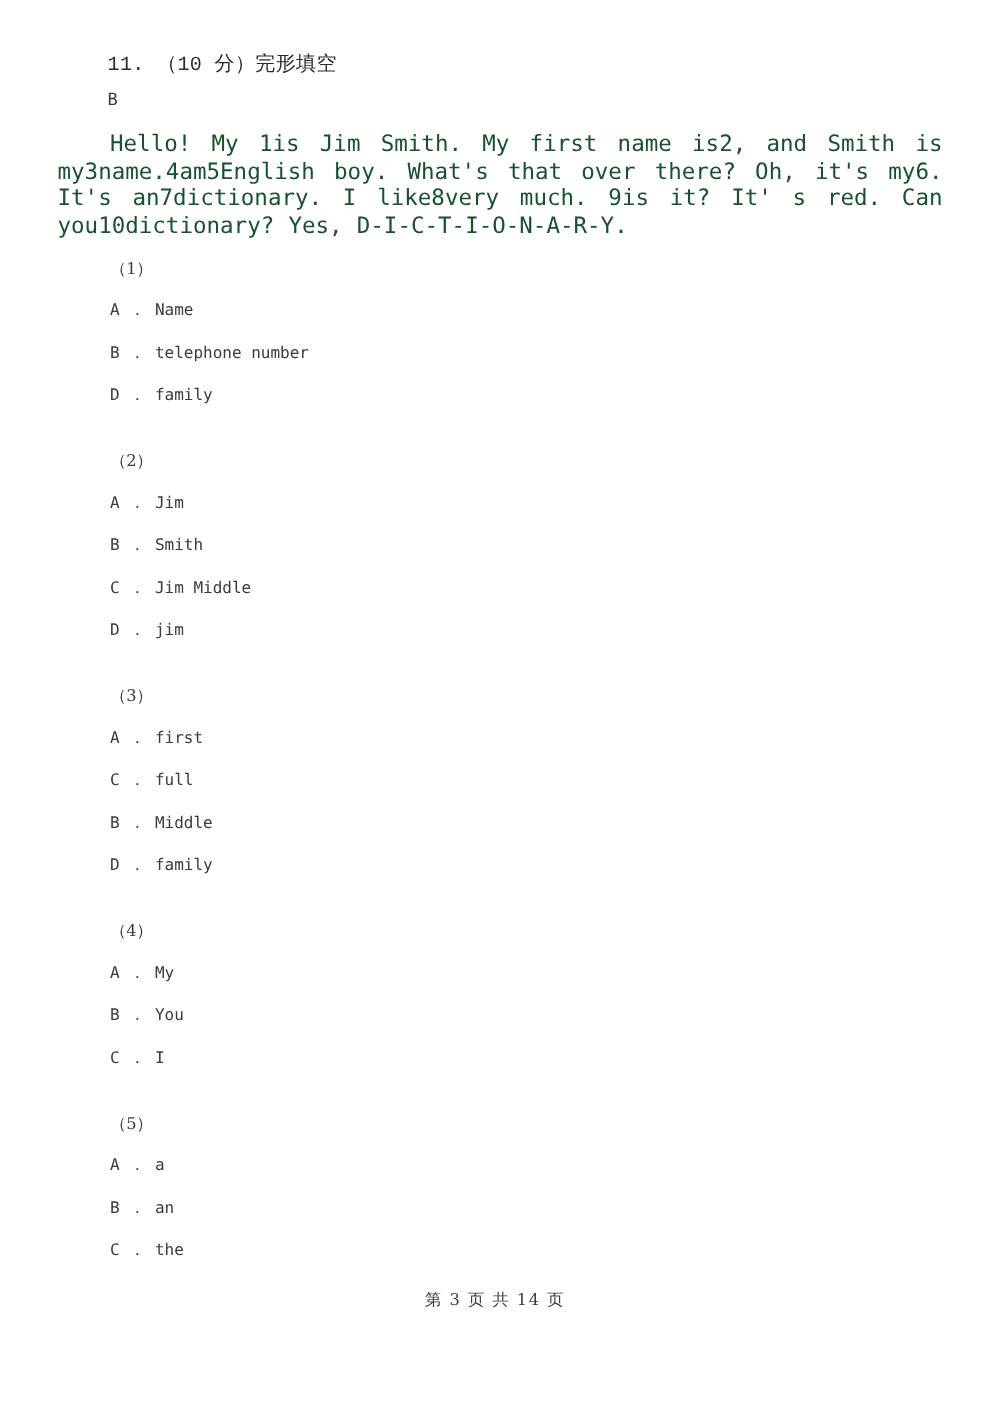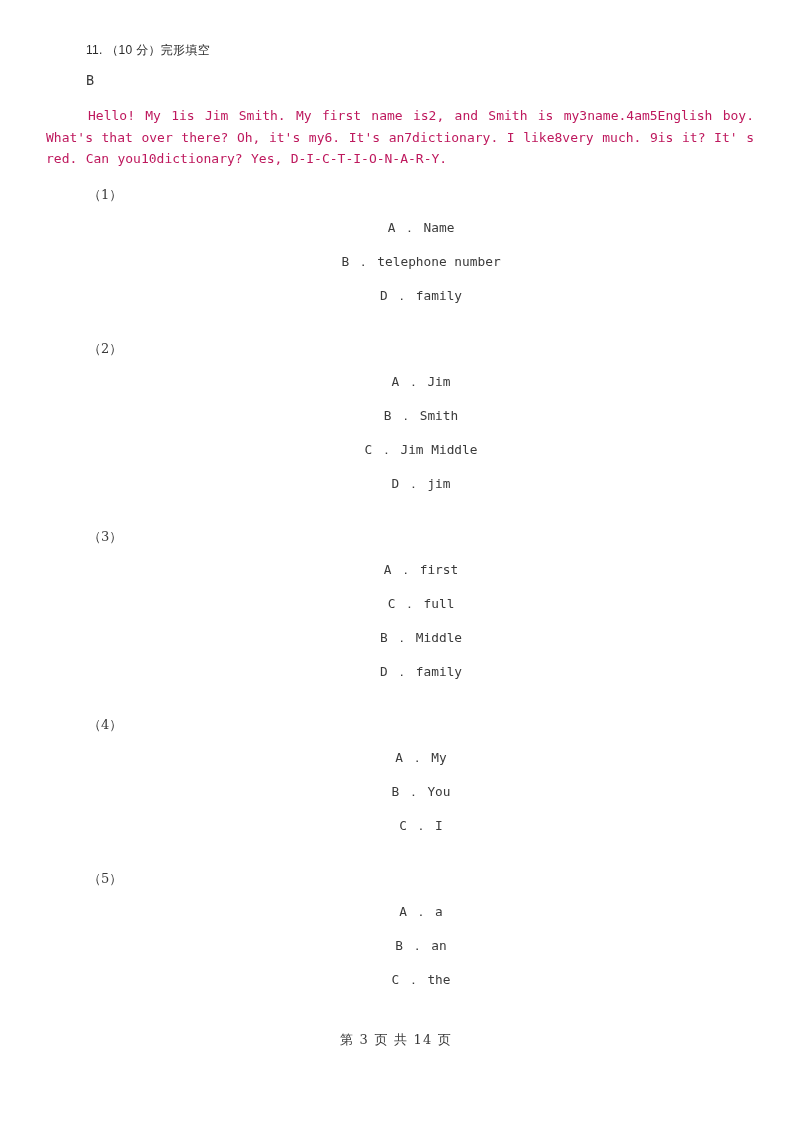--- a/index.html
+++ b/index.html
@@ -27,22 +27,22 @@
 
   .content {
     position: absolute;
     left: 46px;
     top: 44px;
     width: 708px;
   }
 
   
   .heading {
-    font-family: Liberation Sans, sans-serif;
-    font-size: 12px;
+    font-family: Liberation Mono, monospace;
+    font-size: 16px;
     line-height: 1.0;
     color: #2b2b2b;
     padding-left: 40px;
     margin: 0 0 0 0;
     height: 30px;
     white-space: nowrap;
     letter-spacing: 0.3px;
   }
 
   
@@ -52,22 +52,22 @@
     color: #3a3a3a;
     padding-left: 40px;
     height: 31px;
     line-height: 1.0;
     margin: 0;
   }
 
   
   .passage {
     font-family: "DejaVu Sans Mono", "Liberation Mono", monospace;
-    font-size: 13px;
-    color: #be185d;
+    font-size: 18px;
+    color: #14532d;
     text-align: justify;
     text-align-last: left;
     text-justify: inter-word;
     line-height: 21.5px;
     margin: 0;
     padding: 0;
     text-indent: 42px;
     width: 708px;
     word-spacing: 0.5px;
   }
@@ -90,21 +90,20 @@
   
   .option {
     font-family: "DejaVu Sans Mono", "Liberation Mono", monospace;
     font-size: 12.8px;
     color: #3a3a3a;
     padding-left: 42px;
     line-height: 1.0;
     margin: 0;
     height: 34px;
     white-space: nowrap;
-    text-align: center;
   }
 
   .question-block { margin: 0; padding: 0; }
 
   
   .footer {
     position: absolute;
     left: 0;
     top: 1031px;
     width: 792px;

